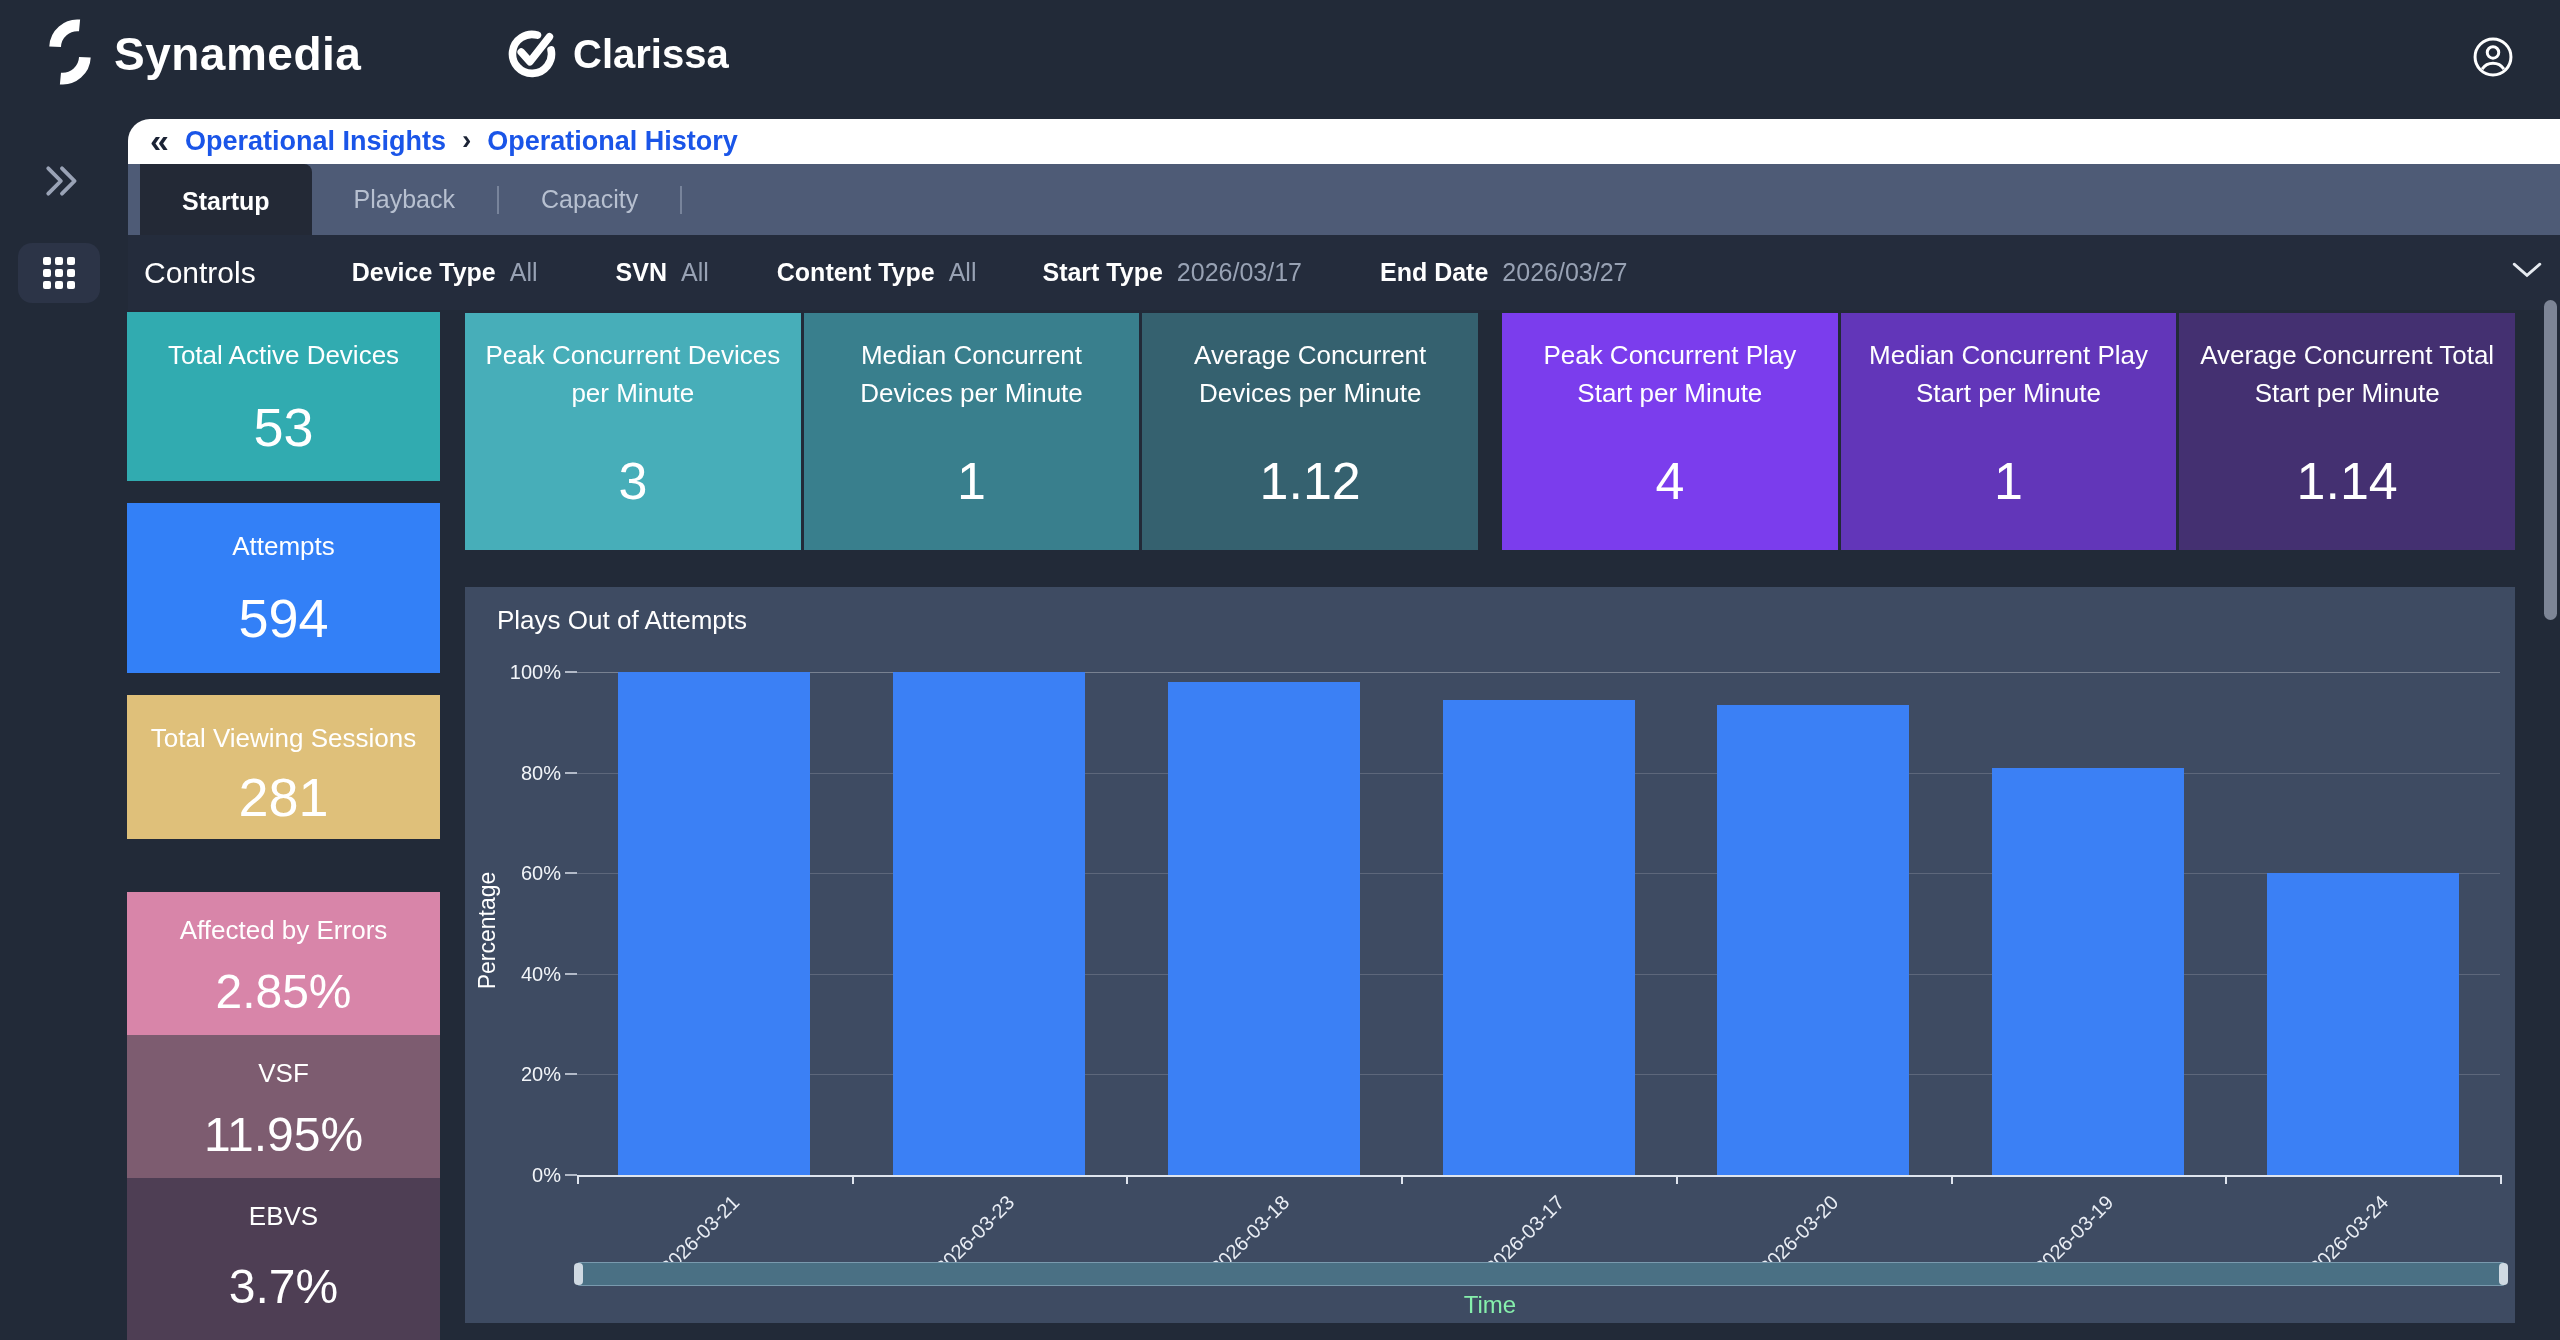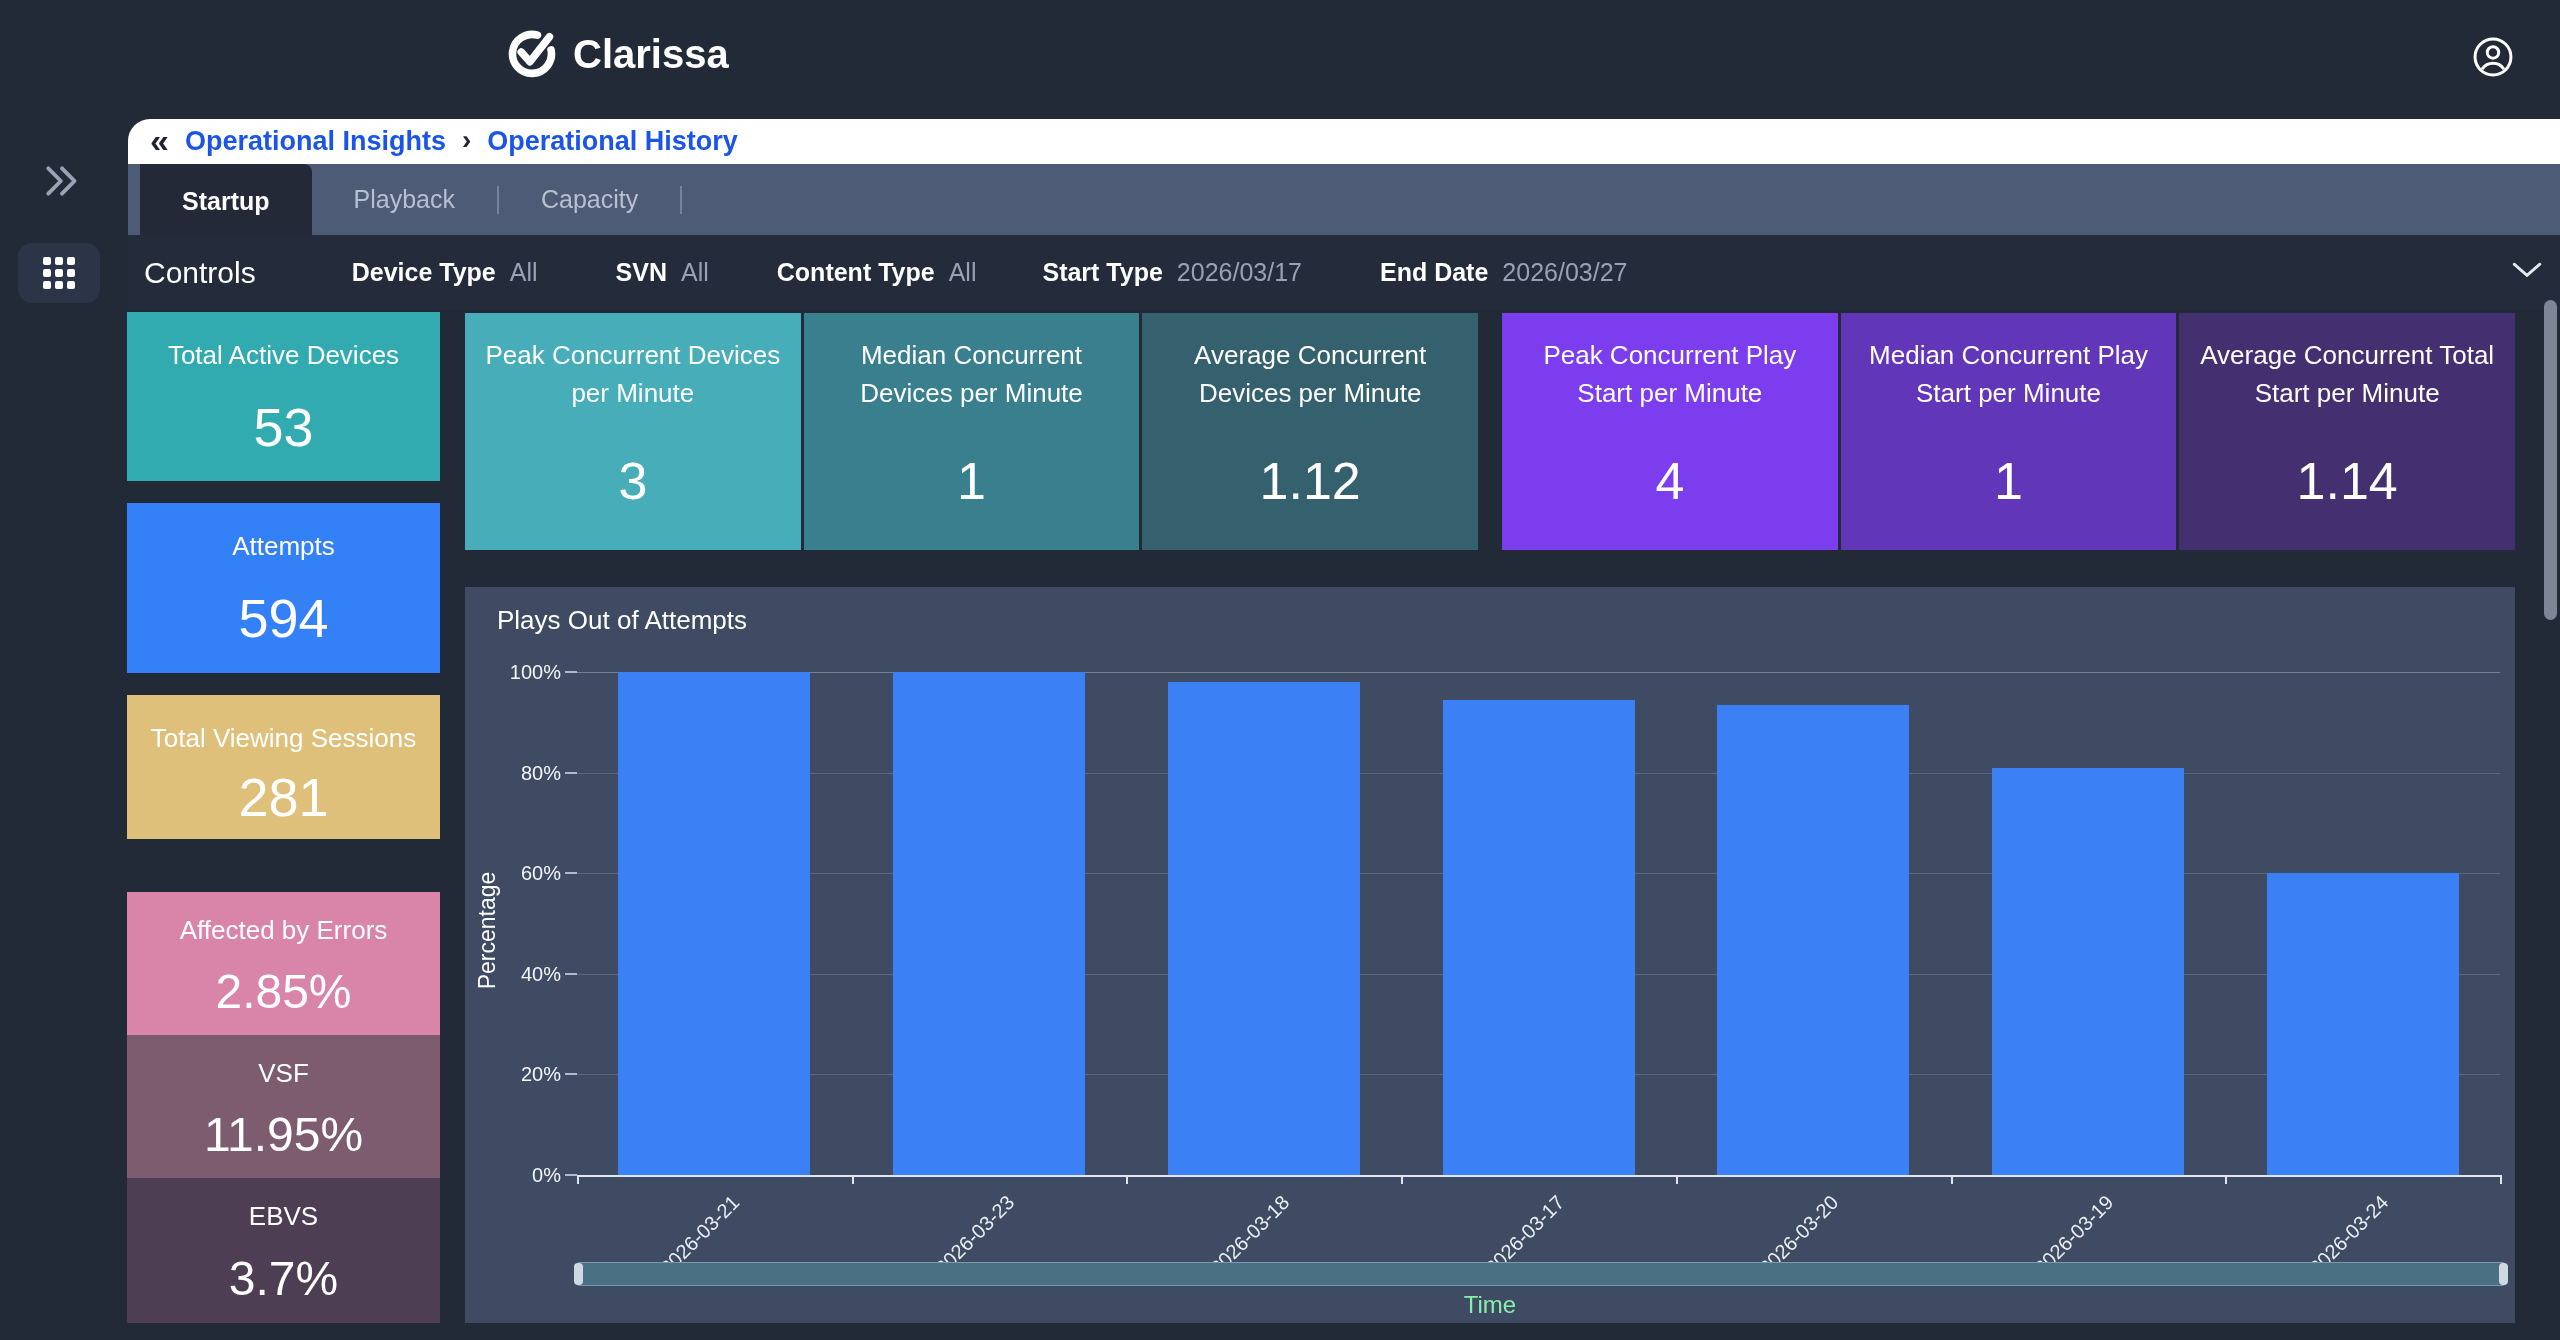--- a/index.html
+++ b/index.html
@@ -69,20 +69,29 @@
   .x-axis-title{position:absolute;color:#86efac;font-size:24px;left:0;width:100%;text-align:center;}
 
   .v-scroll-thumb{position:absolute;left:2544px;top:300px;width:13px;height:320px;background:#7d8596;border-radius:7px;cursor:grab;}
 </style>
 </head>
 <body>
 
 <div id="canvas">
 
   <div class="header">
+    <div class="brand-wrap">
+      <span>
+        <svg width="52" height="68" viewBox="0 0 48 64" fill="none">
+          <path d="M33 7 A 21 21 0 0 0 10 27" stroke="#ffffff" stroke-width="11" fill="none"></path>
+          <path d="M15 57 A 21 21 0 0 0 38 37" stroke="#ffffff" stroke-width="11" fill="none"></path>
+        </svg>
+      </span>
+      <span class="brand-text">Synamedia</span>
+    </div>
     <div class="product-wrap">
       <span>
         <svg width="52" height="52" viewBox="0 0 48 48" fill="none">
           <path d="M30 8.5 A 18 18 0 1 0 42.5 22" stroke="#ffffff" stroke-width="7" stroke-linecap="round" fill="none"></path>
           <path d="M15 24 L23 33 L41 10" stroke="#ffffff" stroke-width="7" stroke-linecap="round" stroke-linejoin="round" fill="none"></path>
         </svg>
       </span>
       <span class="product-text">Clarissa</span>
     </div>
     <div class="account">
@@ -182,21 +191,21 @@
         <div class="kvalwrap">
           <div class="kval">2.85%</div>
         </div>
       </div>
       <div class="kcard small" style="left: 127px; width: 313px; top: 1035px; height: 143px; background: rgb(125, 92, 112); padding-top: 22px;">
         <div class="klabel">VSF</div>
         <div class="kvalwrap">
           <div class="kval">11.95%</div>
         </div>
       </div>
-      <div class="kcard small" style="left: 127px; width: 313px; top: 1178px; height: 145px; background: rgb(78, 62, 84); padding-top: 22px;">
+      <div class="kcard small" style="left: 127px; width: 313px; top: 1178px; height: 162px; background: rgb(78, 62, 84); padding-top: 22px;">
         <div class="klabel">EBVS</div>
         <div class="kvalwrap">
           <div class="kval">3.7%</div>
         </div>
       </div>
       <div class="trio-row" style="left: 465px; top: 313px; width: 1013px;">
         <div class="trio-card" style="background: rgb(71, 174, 185); flex: 1 1 0px;">
           <div class="klabel">Peak Concurrent Devices per Minute</div>
           <div class="kvalwrap">
             <div class="kval">3</div>

